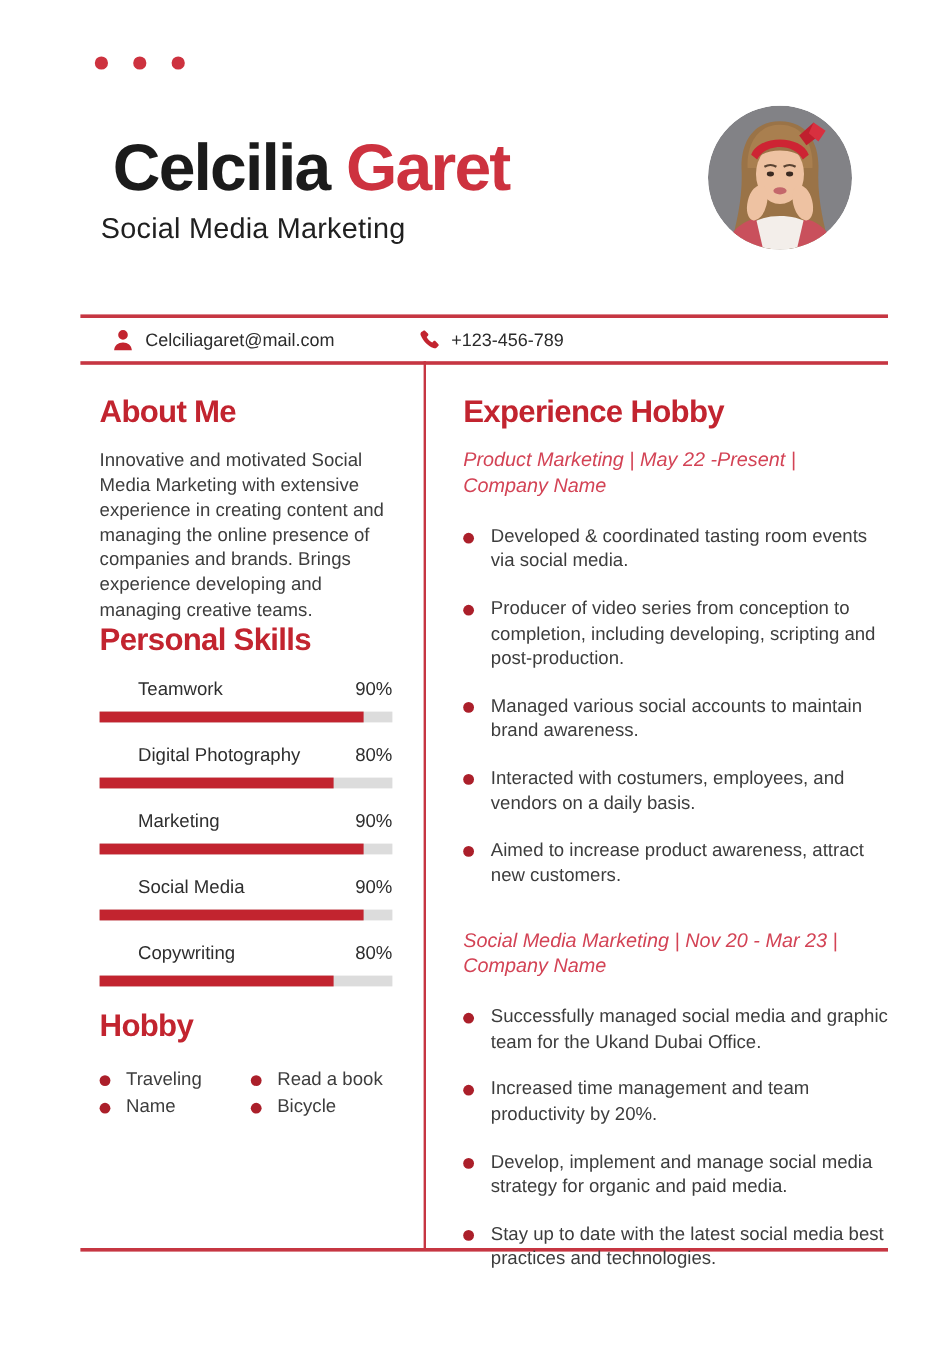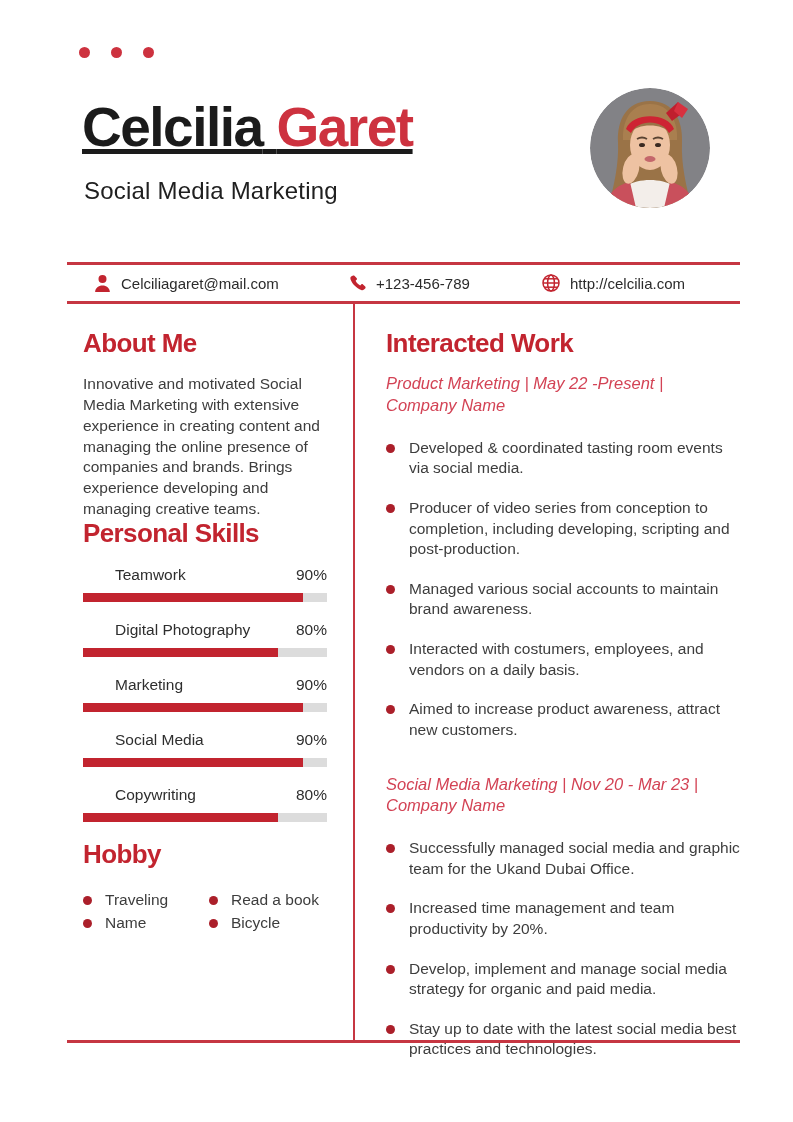--- a/index.html
+++ b/index.html
@@ -5,23 +5,23 @@
   html,body{margin:0;padding:0;background:#ffffff;}
   .sheet{
     position:relative;width:793px;height:1122px;margin:0 auto;background:#ffffff;
     font-family:"Liberation Sans", sans-serif;overflow:hidden;
   }
   
   .dots{position:absolute;left:79px;top:47px;display:flex;gap:21px;}
   .dot{width:11px;height:11px;border-radius:50%;background:var(--accent-name);}
   
   .name{
-    position:absolute;left:82px;top:96px;margin:0;
+    position:absolute;left:82px;top:96px;margin:12px;
     font-size:55px;font-weight:700;letter-spacing:-1.5px;line-height:1.15;
-    color:var(--text-dark);white-space:nowrap;text-decoration:underline;
+    color:var(--text-dark);white-space:nowrap;
   }
   .name .accent{color:var(--accent-name);}
   .subtitle{position:absolute;left:84px;top:177px;font-size:24px;color:#202020;letter-spacing:0.2px;}
   .photo{position:absolute;left:590px;top:88px;width:120px;height:120px;border-radius:50%;overflow:hidden;}
   
   .contact{
     position:absolute;left:67px;top:262px;width:673px;height:36px;
     border-top:3px solid var(--accent-line);border-bottom:3px solid var(--accent-line);
   }
   .citem{position:absolute;top:0;height:36px;display:flex;align-items:center;gap:9px;
@@ -115,32 +115,20 @@
       <span>Celciliagaret@mail.com</span>
     </div>
     <div class="citem" style="left:282px">
       <span class="cicon">
         <svg width="18" height="18" viewBox="0 0 18 18">
             <path fill="#c2242f" d="M3.6 1.8c.5-.5 1.3-.5 1.8 0l2.2 2.2c.5.5.5 1.3 0 1.8l-1 1c.9 1.9 2.7 3.7 4.6 4.6l1-1c.5-.5 1.3-.5 1.8 0l2.2 2.2c.5.5.5 1.3 0 1.8l-1.2 1.2c-.7.7-1.8.9-2.8.5-2.3-.9-4.6-2.5-6.4-4.3S2.5 7.7 1.6 5.4c-.4-1-.2-2.1.5-2.8z"></path>
           </svg>
       </span>
       <span>+123-456-789</span>
     </div>
-    <div class="citem" style="left:474px">
-      <span class="cicon">
-        <svg width="20" height="20" viewBox="0 0 20 20" fill="none" stroke="#c2242f" stroke-width="1.5">
-          <circle cx="10" cy="10" r="8"></circle>
-          <ellipse cx="10" cy="10" rx="3.4" ry="8"></ellipse>
-          <line x1="2" y1="10" x2="18" y2="10"></line>
-          <line x1="3" y1="5.8" x2="17" y2="5.8"></line>
-          <line x1="3" y1="14.2" x2="17" y2="14.2"></line>
-        </svg>
-      </span>
-      <span>http://celcilia.com</span>
-    </div>
   </div>
 
   <div class="main">
 
     <aside class="col-left">
       <h2 class="sec">About Me</h2>
       <p class="about-text">Innovative and motivated Social Media Marketing with extensive experience in creating content and managing the online presence of companies and brands. Brings experience developing and managing creative teams.</p>
 
       <h2 class="sec mt-skills">Personal Skills</h2>
       <div class="skills">
@@ -206,21 +194,21 @@
           <span>Name</span>
         </div>
         <div class="hobby-item">
           <span class="hdot"></span>
           <span>Bicycle</span>
         </div>
       </div>
     </aside>
 
     <section class="col-right">
-      <h2 class="sec">Interacted Work</h2>
+      <h2 class="sec">Experience Hobby</h2>
 
       <p class="job-head">Product Marketing | May 22 -Present | Company Name</p>
       <ul class="blist">
         <li>
             <span class="bdot"></span>
             <span class="btext">Developed &amp; coordinated tasting room events via social media.</span>
           </li>
         <li>
             <span class="bdot"></span>
             <span class="btext">Producer of video series from conception to completion, including developing, scripting and post-production.</span>

